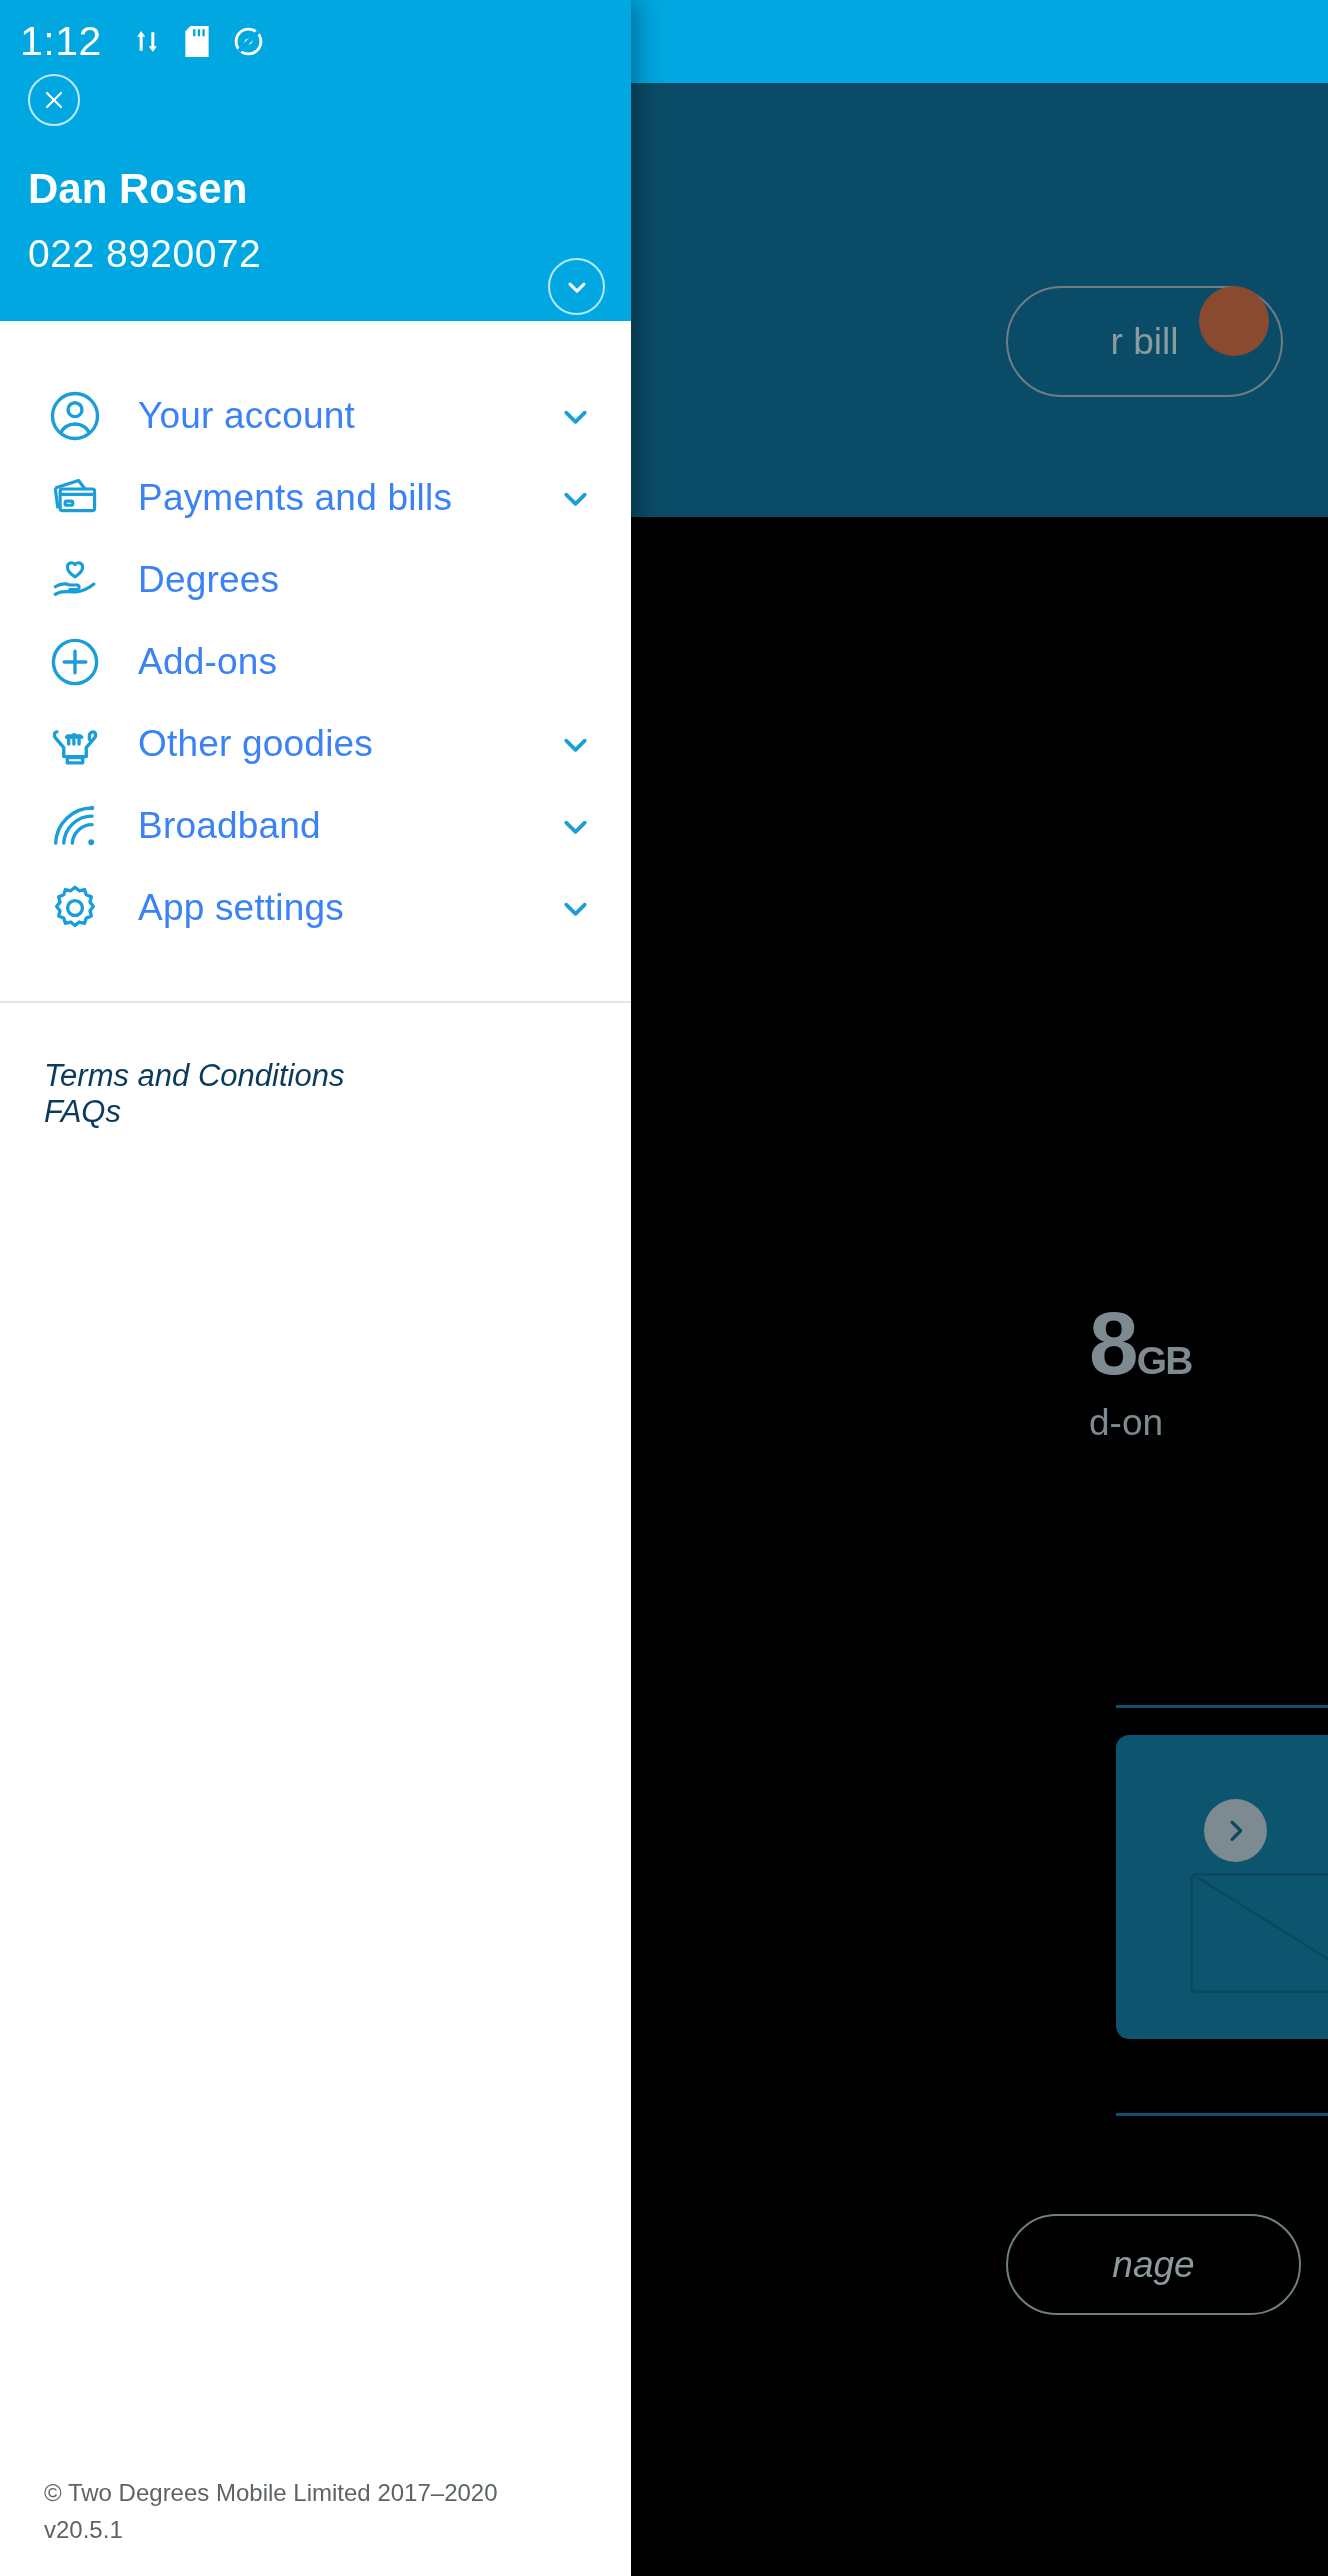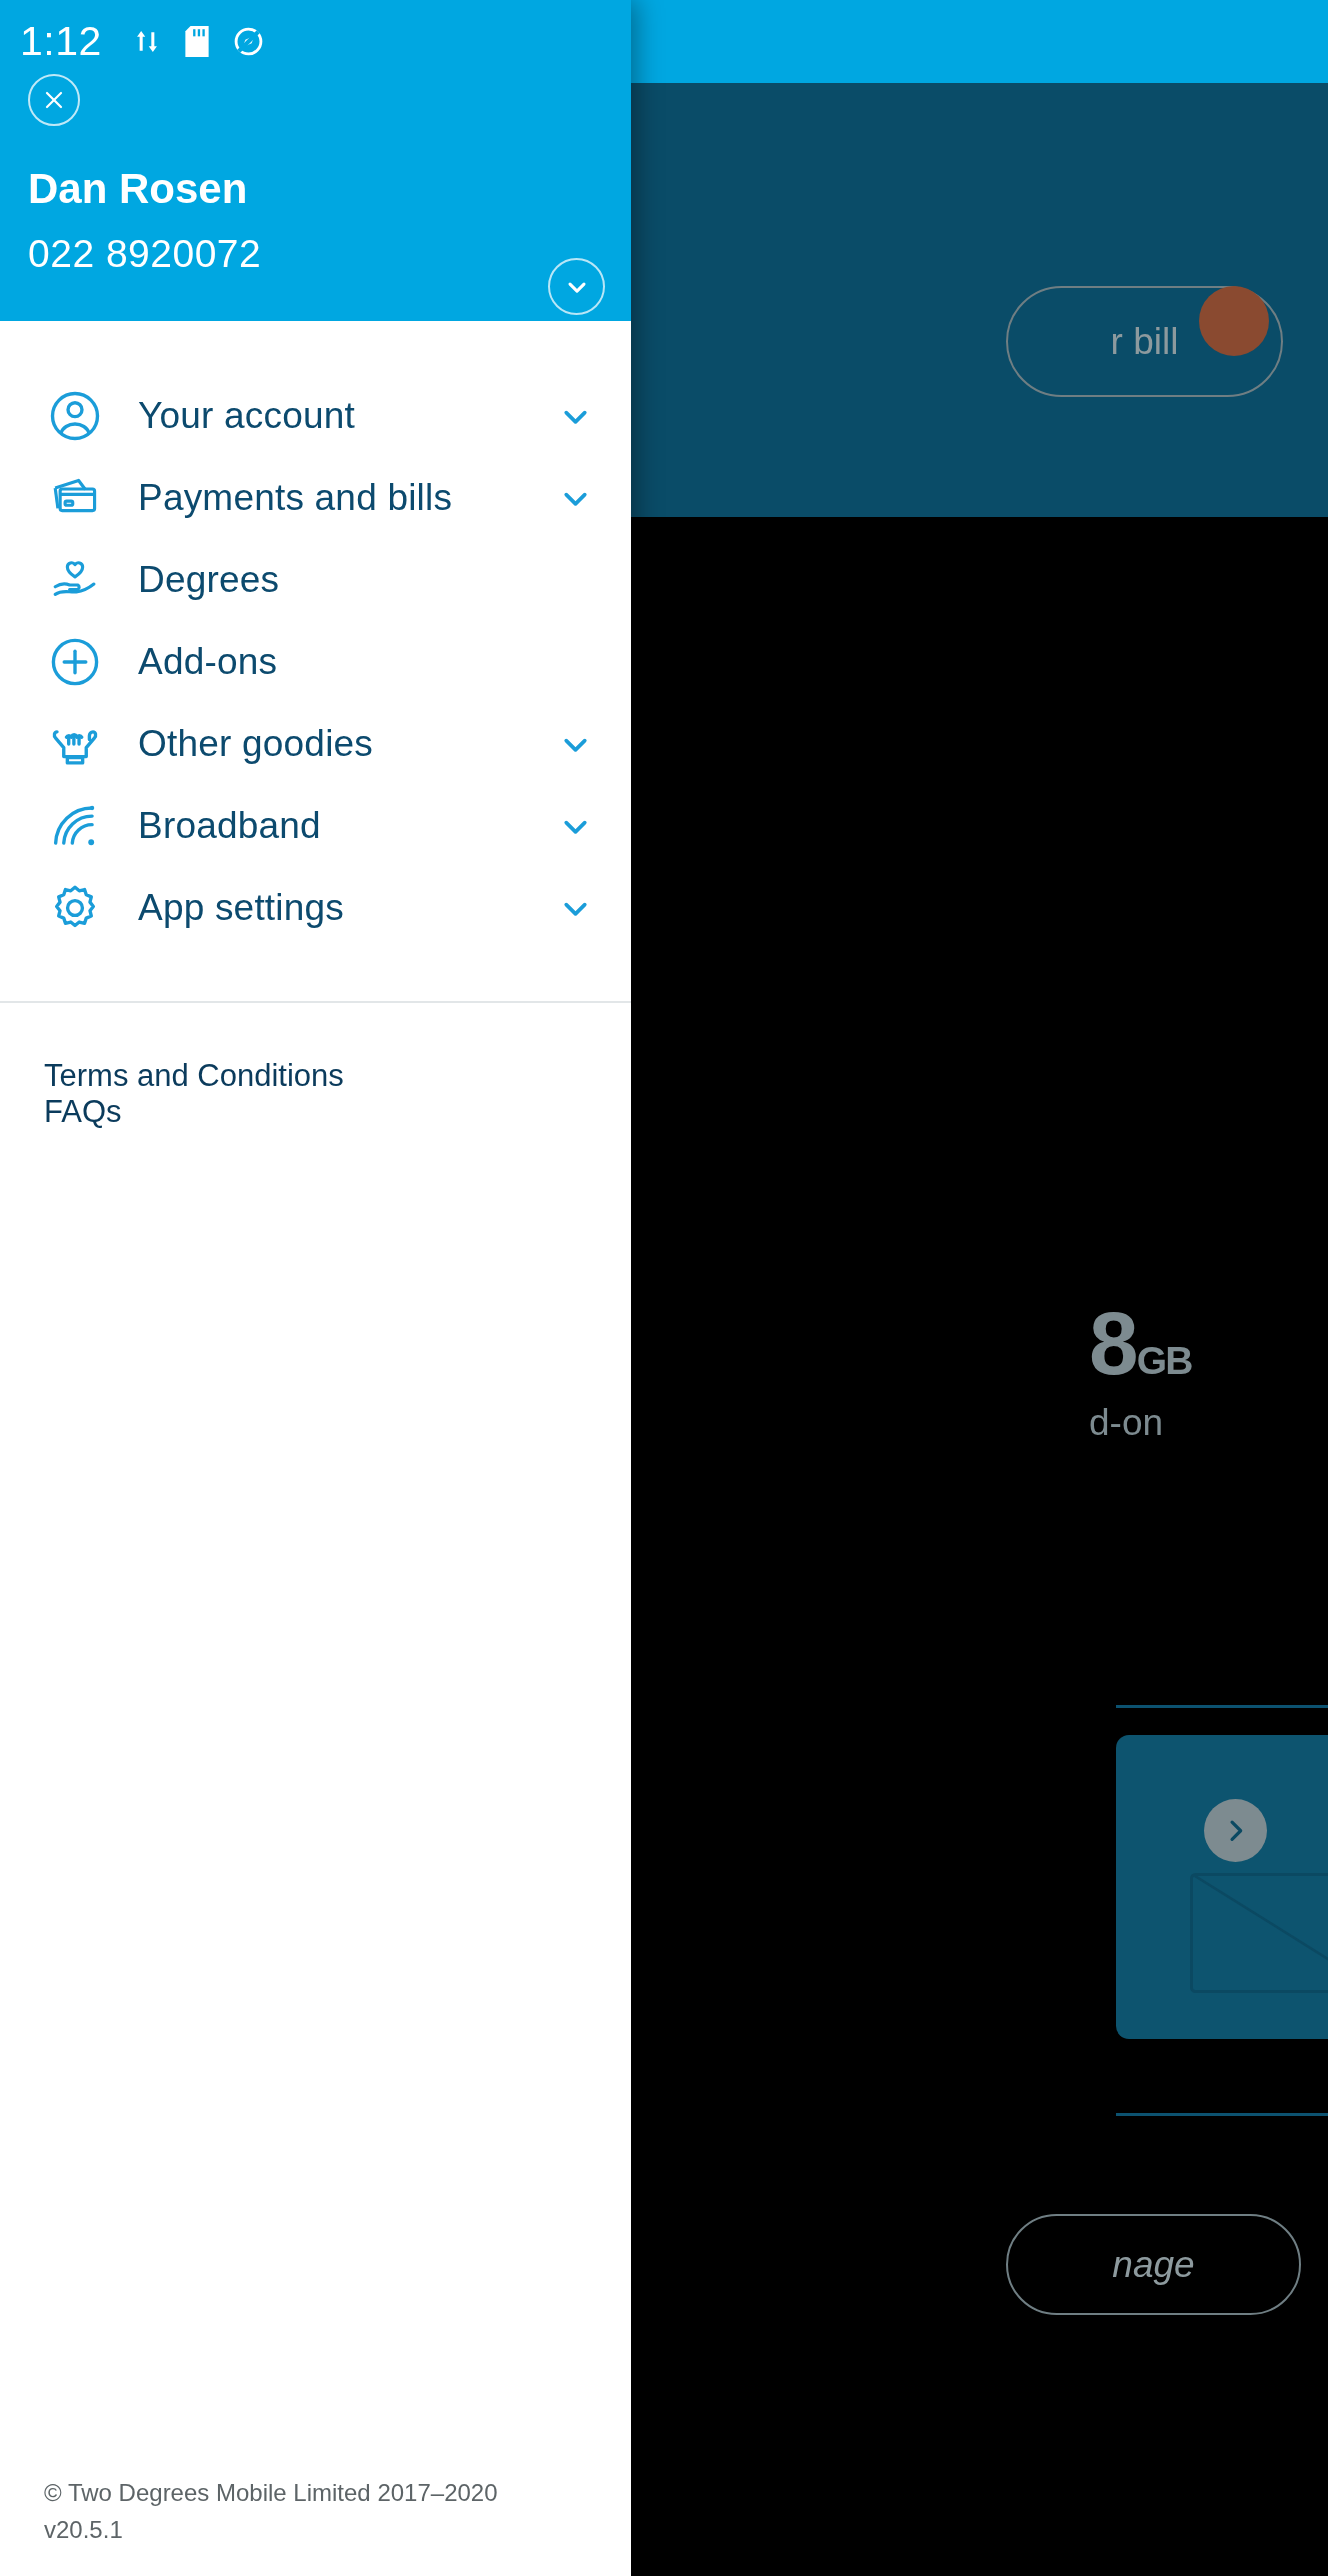--- a/index.html
+++ b/index.html
@@ -139,37 +139,37 @@
     padding-left:44px; padding-right:37px;
     cursor:pointer;
   }
   .menu-icon {
     width:61px; height:61px; flex:none;
     display:flex; align-items:center; justify-content:center;
     color:#1b9dd9;
   }
   .menu-label {
     margin-left:33px;
-    color:#0c4a6e;
+    color:#3b82f6;
     font-size:37px;
     letter-spacing:0.2px;
     white-space:nowrap;
   }
   .menu-chevron {
     margin-left:auto; display:flex; align-items:center;
   }
 
   
   .sep {
     margin-top:52px;
     height:1.8px; background:#e2e6e8; width:631px; flex:none;
   }
 
   
-  .links { padding:55px 16px 0 44px; flex:none; }
+  .links { padding:55px 16px 0 44px; flex:none;font-style:italic; }
   .link {
     color:#0b3b5c; font-size:31px; cursor:pointer;
     margin-bottom:35px; display:inline-block;
   }
   .link:last-child { margin-bottom:0; }
 
   .spacer { flex:1 1 auto; }
 
   .copyright {
     padding:0 0 28px 44px; flex:none;

